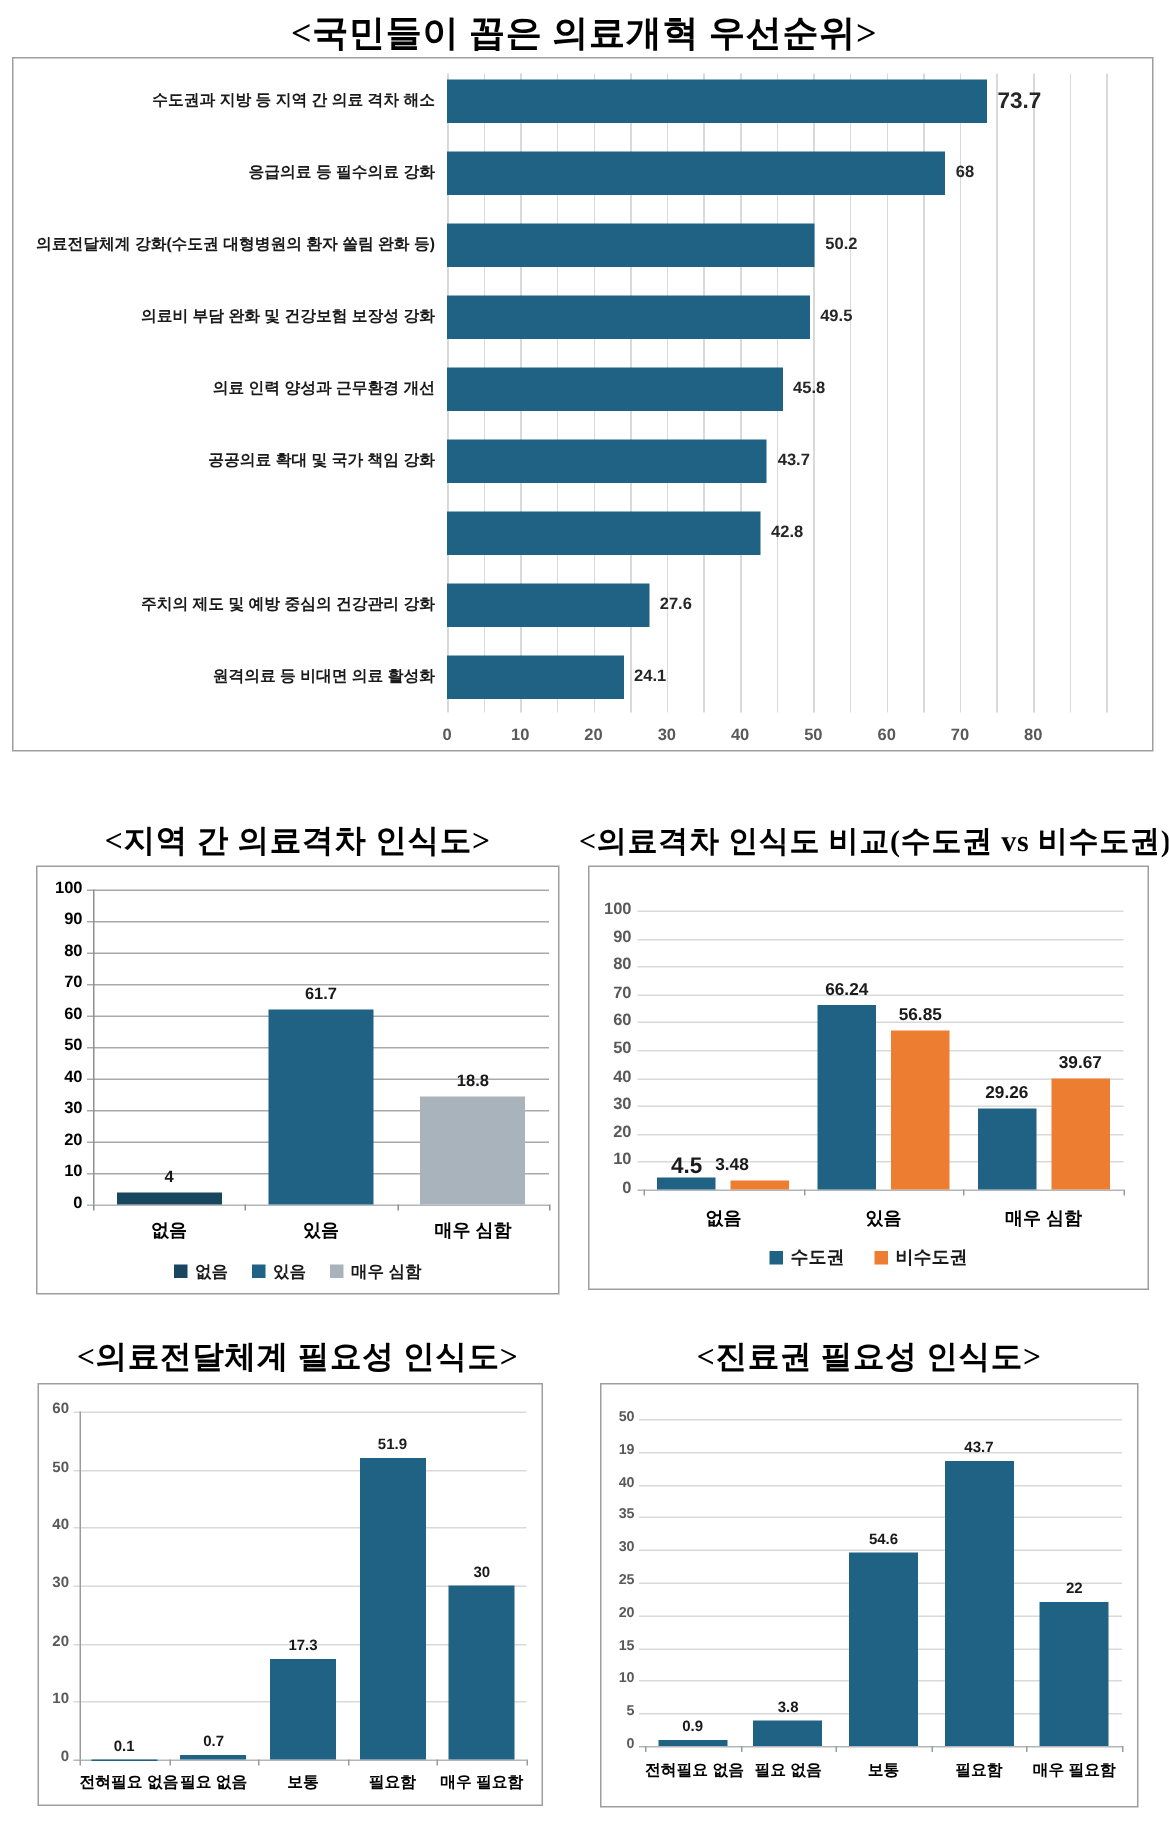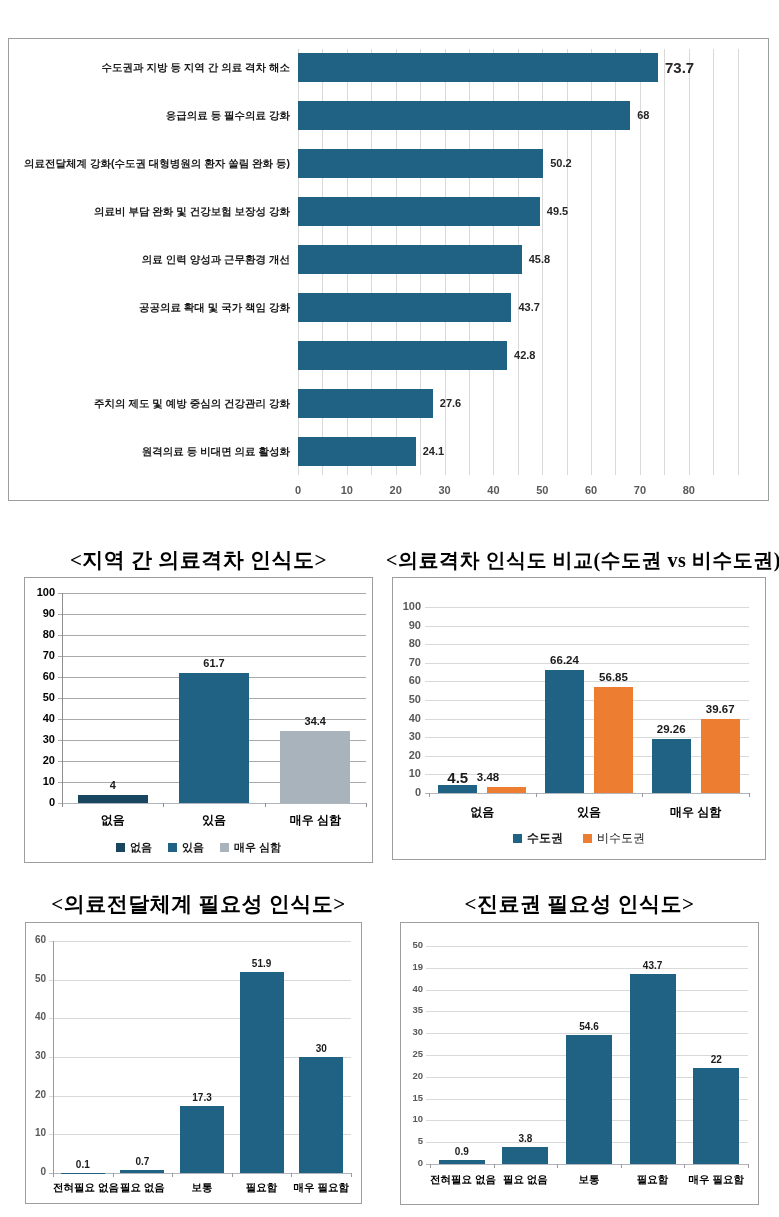--- a/index.html
+++ b/index.html
@@ -25,20 +25,21 @@
   .b2 { left:392px; top:577px; width:374px; height:283px; }
   .b3 { left:25px;  top:922px; width:337px; height:282px; }
   .b4 { left:400px; top:922px; width:359px; height:283px; }
   .box > div { position:absolute; }
   .legend { display:flex; justify-content:center; align-items:center; }
 </style>
 </head>
 <body>
 
 <div class="stage">
+  <h1 class="title t0">&lt;국민들이 꼽은 의료개혁 우선순위&gt;</h1>
   <section class="box b0" id="chart-0">
       <div style="left: 289px; top: 10px; width: 458px; height: 426px; background: repeating-linear-gradient(to right, rgb(217, 217, 217) 0px, rgb(217, 217, 217) 1px, transparent 1px, transparent 24.42px);"></div>
       <div style="left: 4px; top: 14px; width: 277px; height: 29px; line-height: 29px; text-align: right; font-size: 10.5px; font-weight: bold; white-space: nowrap; color: rgb(26, 26, 26);">수도권과 지방 등 지역 간 의료 격차 해소</div>
       <div style="left: 289px; top: 14px; width: 360.024px; height: 29px; background: rgb(31, 98, 132);"></div>
       <div style="left: 656.024px; top: 14px; height: 29px; line-height: 29px; font-size: 15px; font-weight: bold; color: rgb(38, 38, 38);">73.7</div>
       <div style="left: 4px; top: 62px; width: 277px; height: 29px; line-height: 29px; text-align: right; font-size: 10.5px; font-weight: bold; white-space: nowrap; color: rgb(26, 26, 26);">응급의료 등 필수의료 강화</div>
       <div style="left: 289px; top: 62px; width: 332.18px; height: 29px; background: rgb(31, 98, 132);"></div>
       <div style="left: 628.18px; top: 62px; height: 29px; line-height: 29px; font-size: 11px; font-weight: bold; color: rgb(38, 38, 38);">68</div>
       <div style="left: 4px; top: 110px; width: 277px; height: 29px; line-height: 29px; text-align: right; font-size: 10.5px; font-weight: bold; white-space: nowrap; color: rgb(26, 26, 26);">의료전달체계 강화(수도권 대형병원의 환자 쏠림 완화 등)</div>
       <div style="left: 289px; top: 110px; width: 245.227px; height: 29px; background: rgb(31, 98, 132);"></div>
@@ -101,21 +102,21 @@
       <div style="left: 239.7px; top: 225px; width: 1px; height: 4px; background: rgb(143, 143, 143);"></div>
       <div style="left: 341px; top: 225px; width: 1px; height: 4px; background: rgb(143, 143, 143);"></div>
       <div style="left: 37px; top: 234px; width: 101.333px; text-align: center; font-size: 12px; font-weight: bold; color: rgb(0, 0, 0); white-space: nowrap;">없음</div>
       <div style="left: 52.7px; top: 216.6px; width: 70px; height: 8.4px; background: rgb(23, 70, 94);"></div>
       <div style="left: 57.7px; top: 200.6px; width: 60px; text-align: center; font-size: 11px; font-weight: bold; color: rgb(26, 26, 26);">4</div>
       <div style="left: 138.3px; top: 234px; width: 101.333px; text-align: center; font-size: 12px; font-weight: bold; color: rgb(0, 0, 0); white-space: nowrap;">있음</div>
       <div style="left: 154px; top: 95.4px; width: 70px; height: 129.6px; background: rgb(31, 98, 132);"></div>
       <div style="left: 159px; top: 79.4px; width: 60px; text-align: center; font-size: 11px; font-weight: bold; color: rgb(26, 26, 26);">61.7</div>
       <div style="left: 239.7px; top: 234px; width: 101.333px; text-align: center; font-size: 12px; font-weight: bold; color: rgb(0, 0, 0); white-space: nowrap;">매우 심함</div>
       <div style="left: 255.3px; top: 152.8px; width: 70px; height: 72.2px; background: rgb(169, 179, 187);"></div>
-      <div style="left: 260.3px; top: 136.8px; width: 60px; text-align: center; font-size: 11px; font-weight: bold; color: rgb(26, 26, 26);">34.4</div>
+      <div style="left: 260.3px; top: 136.8px; width: 60px; text-align: center; font-size: 11px; font-weight: bold; color: rgb(26, 26, 26);">18.8</div>
       <div class="legend" style="left: 0px; top: 262px; width: 100%; display: flex; justify-content: center; align-items: center; gap: 16px;">
         <div style="position: static; display: flex; align-items: center; gap: 5px;">
           <div style="position: static; width: 9px; height: 9px; background: rgb(23, 70, 94);"></div>
           <div style="position: static; font-size: 11px; font-weight: bold; color: rgb(26, 26, 26);">없음</div>
         </div>
         <div style="position: static; display: flex; align-items: center; gap: 5px;">
           <div style="position: static; width: 9px; height: 9px; background: rgb(31, 98, 132);"></div>
           <div style="position: static; font-size: 11px; font-weight: bold; color: rgb(26, 26, 26);">있음</div>
         </div>
         <div style="position: static; display: flex; align-items: center; gap: 5px;">
@@ -168,21 +169,21 @@
       <div style="left: 248.2px; top: 144.6px; width: 60px; text-align: center; font-size: 11.5px; font-weight: bold; color: rgb(26, 26, 26);">29.26</div>
       <div style="left: 307.7px; top: 141.2px; width: 39px; height: 73.8px; background: rgb(237, 125, 49);"></div>
       <div style="left: 297.2px; top: 125.2px; width: 60px; text-align: center; font-size: 11.5px; font-weight: bold; color: rgb(26, 26, 26);">39.67</div>
       <div class="legend" style="left: 0px; top: 252px; width: 100%; display: flex; justify-content: center; align-items: center; gap: 20px;">
         <div style="position: static; display: flex; align-items: center; gap: 5px;">
           <div style="position: static; width: 9px; height: 9px; background: rgb(31, 98, 132);"></div>
           <div style="position: static; font-size: 12px; font-weight: bold; color: rgb(26, 26, 26);">수도권</div>
         </div>
         <div style="position: static; display: flex; align-items: center; gap: 5px;">
           <div style="position: static; width: 9px; height: 9px; background: rgb(237, 125, 49);"></div>
-          <div style="position: static; font-size: 12px; font-weight: normal; color: rgb(26, 26, 26);">비수도권</div>
+          <div style="position: static; font-size: 12px; font-weight: bold; color: rgb(26, 26, 26);">비수도권</div>
         </div>
       </div>
     </section>
 
   <h2 class="title t3">&lt;의료전달체계 필요성 인식도&gt;</h2>
   <section class="box b3" id="chart-3">
       <div style="left: 0px; top: 243px; width: 20px; text-align: right; font-size: 10px; font-weight: bold; color: rgb(89, 89, 89);">0</div>
       <div style="left: 23px; top: 211.3px; width: 302px; height: 1px; background: rgb(217, 217, 217);"></div>
       <div style="left: 0px; top: 204.3px; width: 20px; text-align: right; font-size: 10px; font-weight: bold; color: rgb(89, 89, 89);">10</div>
       <div style="left: 23px; top: 172.7px; width: 302px; height: 1px; background: rgb(217, 217, 217);"></div>

